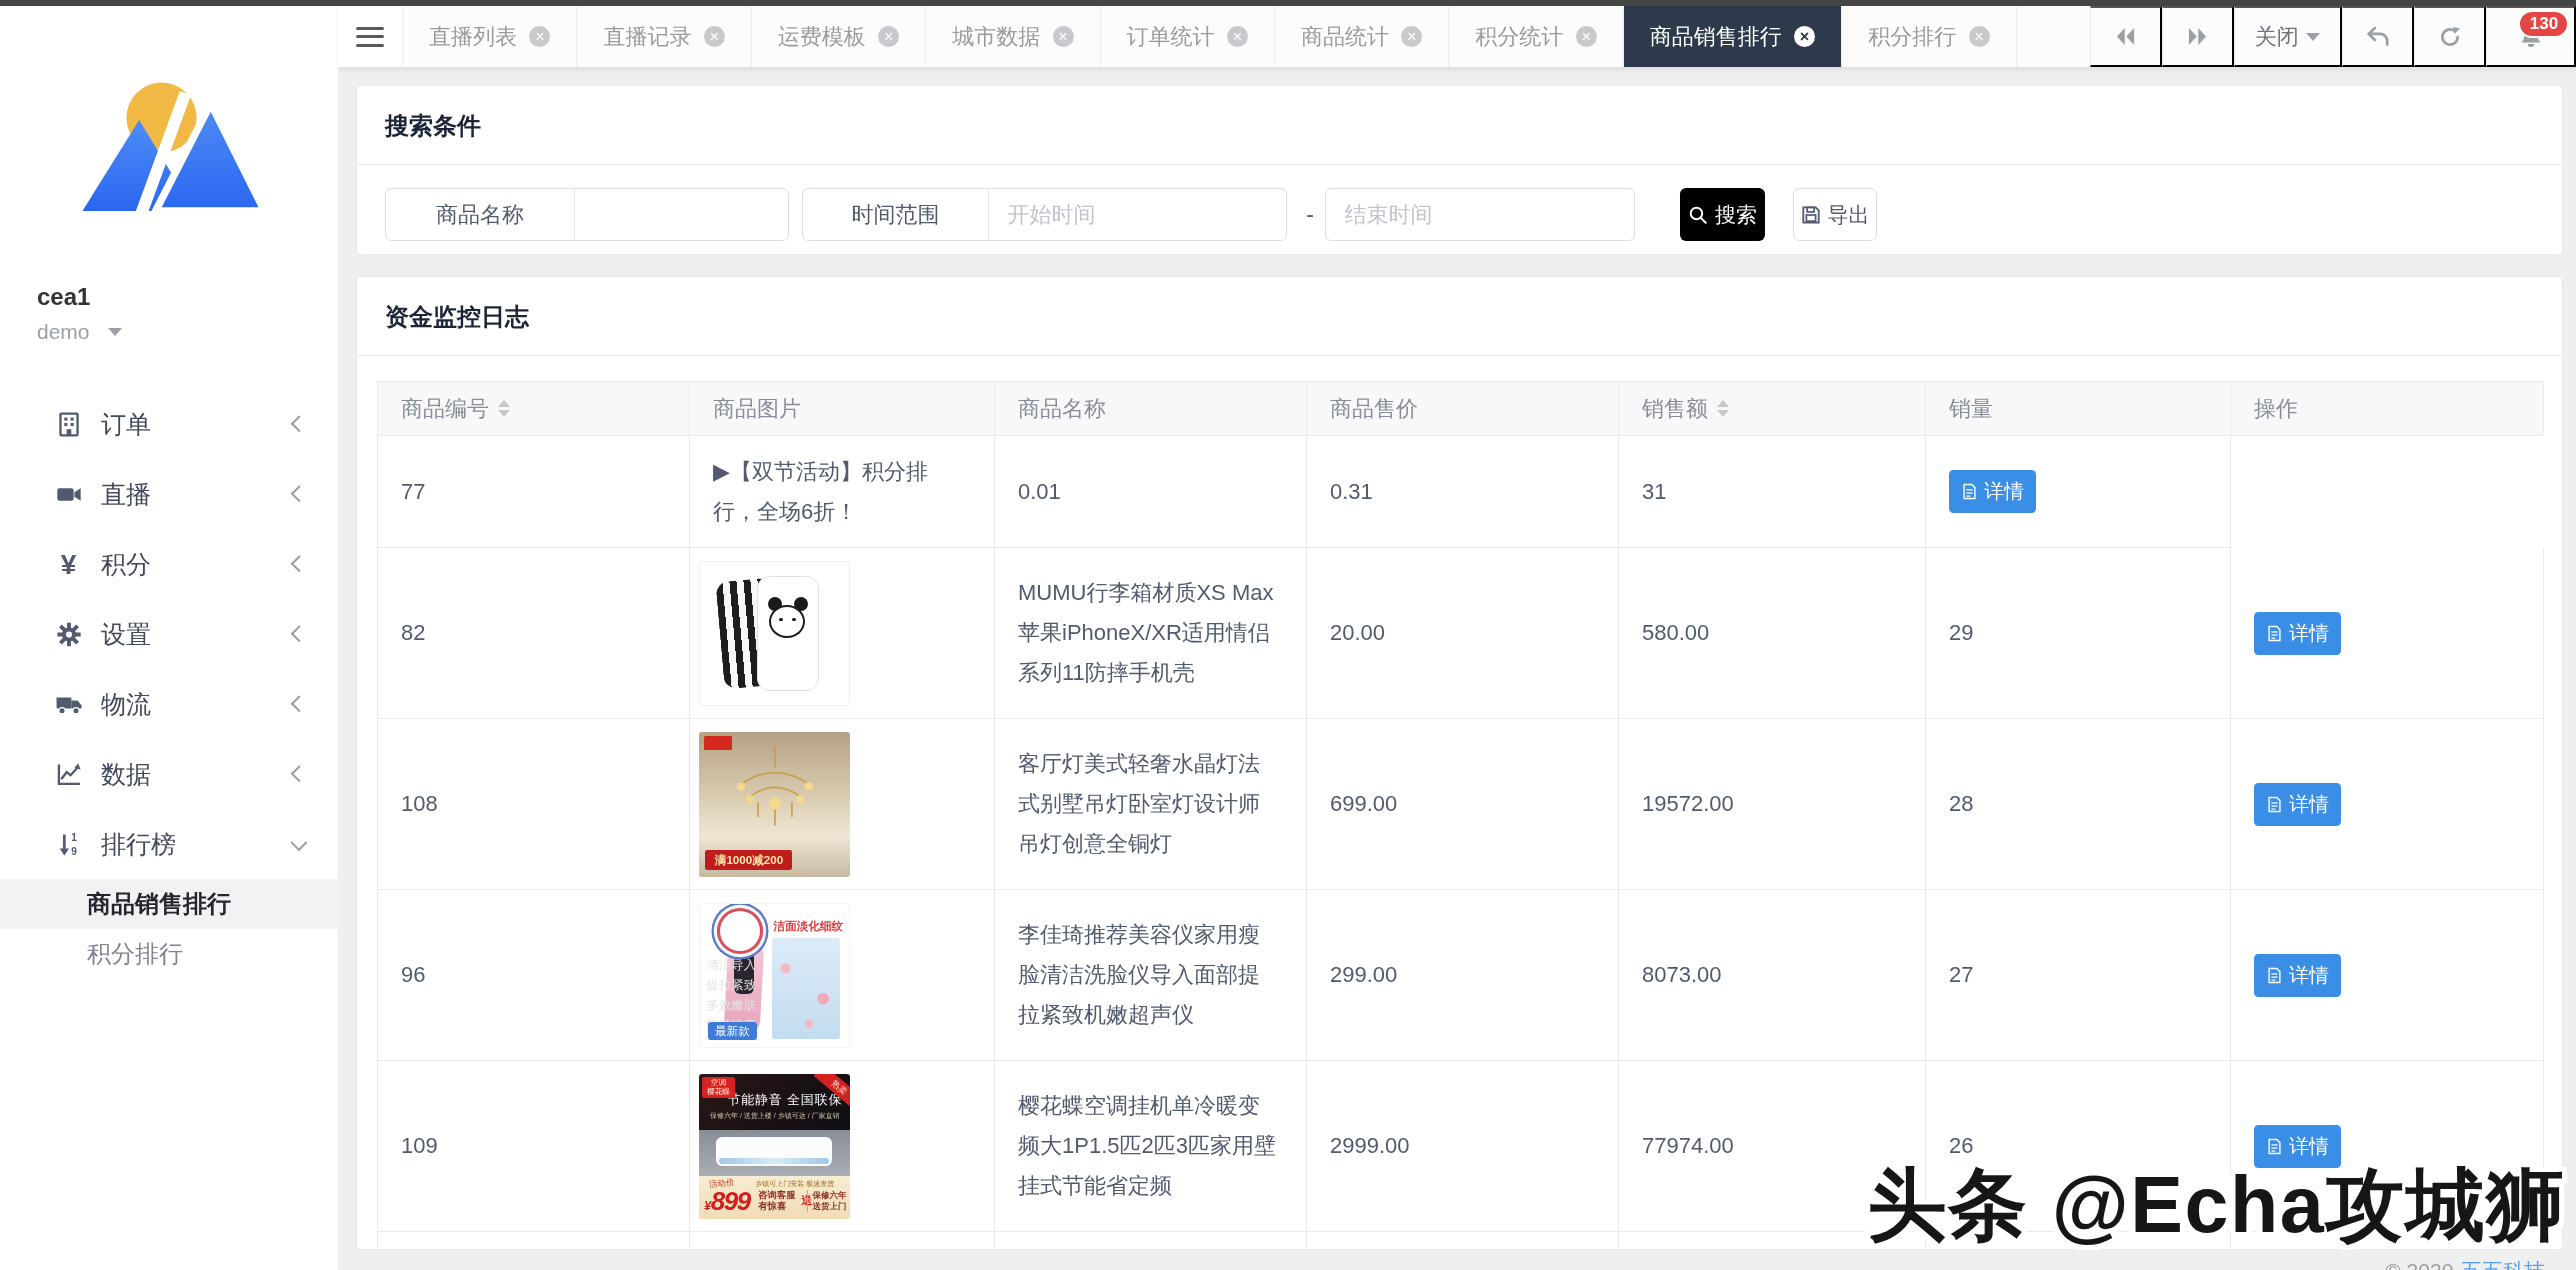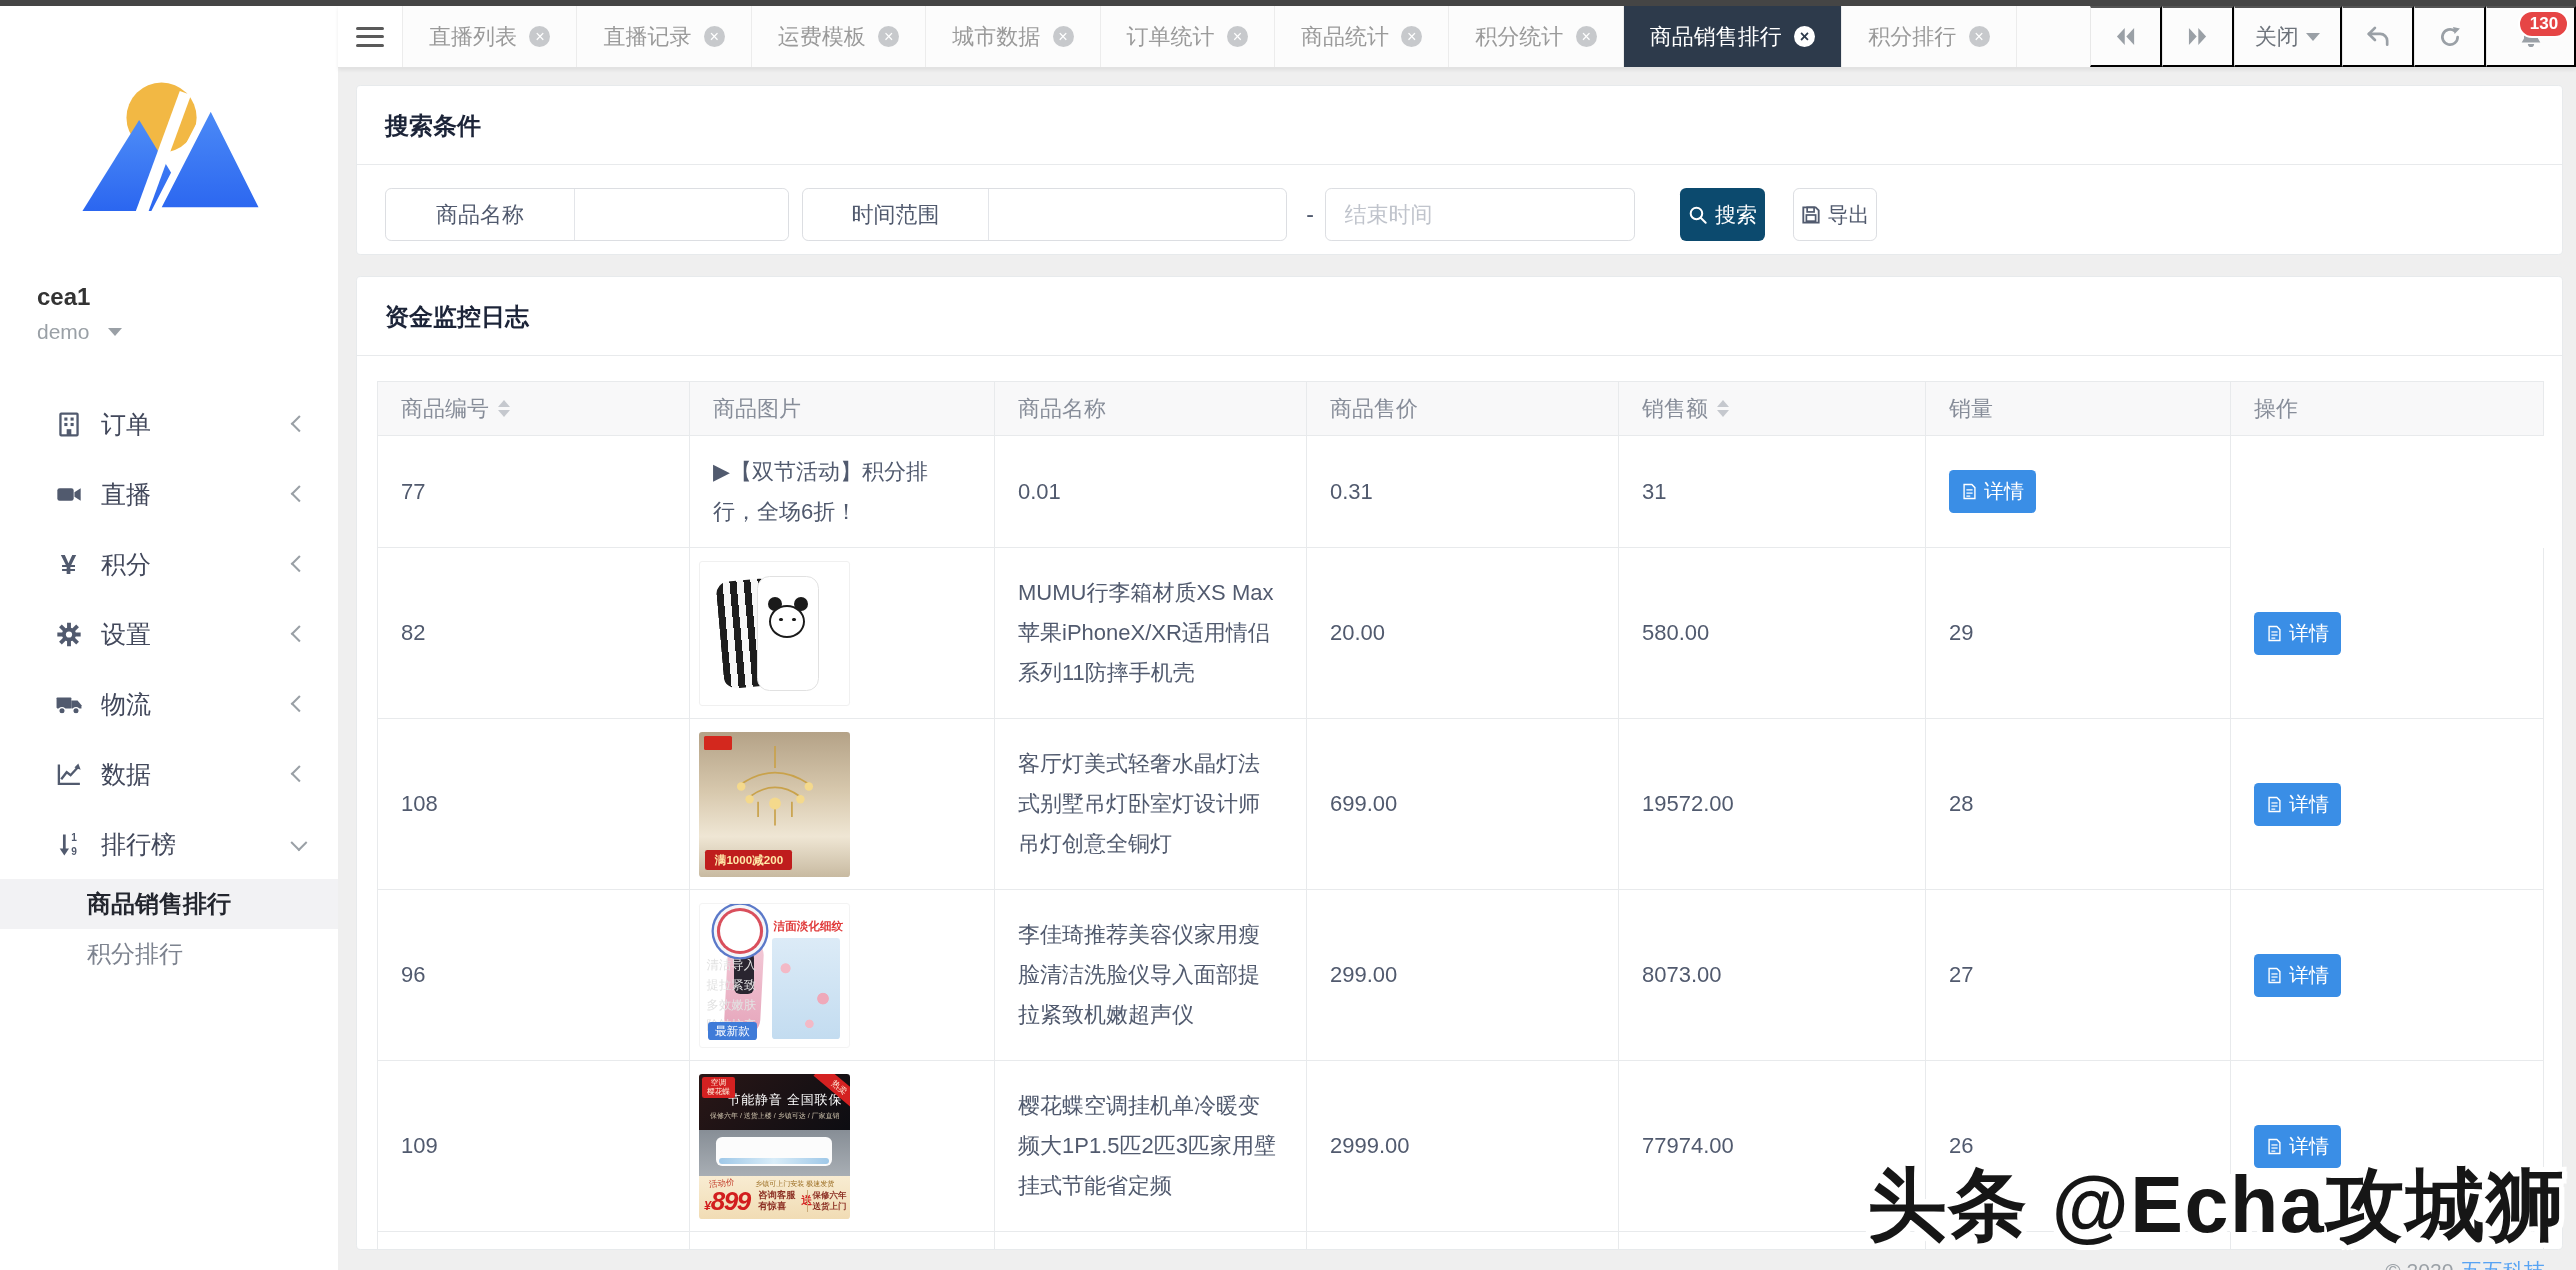--- a/index.html
+++ b/index.html
@@ -56,21 +56,21 @@
   .ilabel { display:flex; align-items:center; justify-content:center; font-size:22px; color:#515a6e; border-right:0.8px solid #e3e5e9; }
   .itext { border:none; outline:none; font-size:22px; color:#515a6e; padding:0 18.6px; border-radius:6.2px; flex:1; min-width:0; font-family:inherit; }
   .itext::placeholder { color:#c0c4cc; }
   .ibox { position:absolute; height:53px; border:0.8px solid #dcdee2; border-radius:6.2px; font-size:22px; padding:0 18.6px; outline:none; color:#515a6e; font-family:inherit; }
   .ibox::placeholder { color:#c0c4cc; }
   .g1 { left:28px; width:404px; } .g1 .ilabel { width:189px; }
   .g2 { left:445px; width:485px; } .g2 .ilabel { width:186px; }
   .dash { position:absolute; left:939px; width:28px; text-align:center; line-height:53px; font-size:23px; color:#515a6e; }
   .end-input { left:968px; width:310px; }
   .btn { position:absolute; height:53px; border-radius:6.2px; display:flex; align-items:center; justify-content:center; gap:7px; font-size:21px; cursor:pointer; border:none; font-family:inherit; }
-  .btn-search { left:1323px; width:85px; background:#0c4a6e; color:#fff; }
+  .btn-search { left:1323px; width:85px; background:#000000; color:#fff; }
   .btn-export { left:1436px; width:84px; background:#fff; color:#515a6e; border:0.8px solid #dcdee2;justify-content:center; }
 
   
   .gtable { position:absolute; left:20px; top:104px; width:2167px; border-left:0.8px solid #e8eaec; border-top:0.8px solid #e8eaec; font-size:22px; }
   .tr { display:grid; grid-template-columns:312px 305px 312px 312px 307px 305px 313px; }
   .td,.th { border-right:0.8px solid #e8eaec; border-bottom:0.8px solid #e8eaec; padding-left:23px; display:flex; align-items:center; }
   .th { height:54px; background:#f8f8f9; color:#878d99; }
   .sortcar { margin-left:9.3px; display:inline-flex; flex-direction:column; gap:3.1px; cursor:pointer; }
   .sortcar i { width:0; height:0; border-left:6.2px solid transparent; border-right:6.2px solid transparent; display:block; }
   .sortcar .up { border-bottom:7px solid #c5c8ce; }
@@ -348,20 +348,21 @@
 
   <section class="panel p-search">
     <div class="panel-title">搜索条件</div>
     <div class="form-row">
       <div class="igroup g1">
         <span class="ilabel">商品名称</span>
         <input class="itext" type="text" style="">
       </div>
       <div class="igroup g2">
         <span class="ilabel">时间范围</span>
+        <input class="itext" type="text" placeholder="开始时间" style="">
       </div>
       <span class="dash">-</span>
       <input class="ibox end-input" type="text" placeholder="结束时间" style="">
       <button class="btn btn-search">
         <svg width="20" height="20" viewBox="0 0 26 26">
             <circle cx="11" cy="11" r="7.5" fill="none" stroke="#fff" stroke-width="2.6"></circle>
             <line x1="16.5" y1="16.5" x2="23" y2="23" stroke="#fff" stroke-width="2.6" stroke-linecap="round"></line>
           </svg>
         <span>搜索</span>
       </button>

